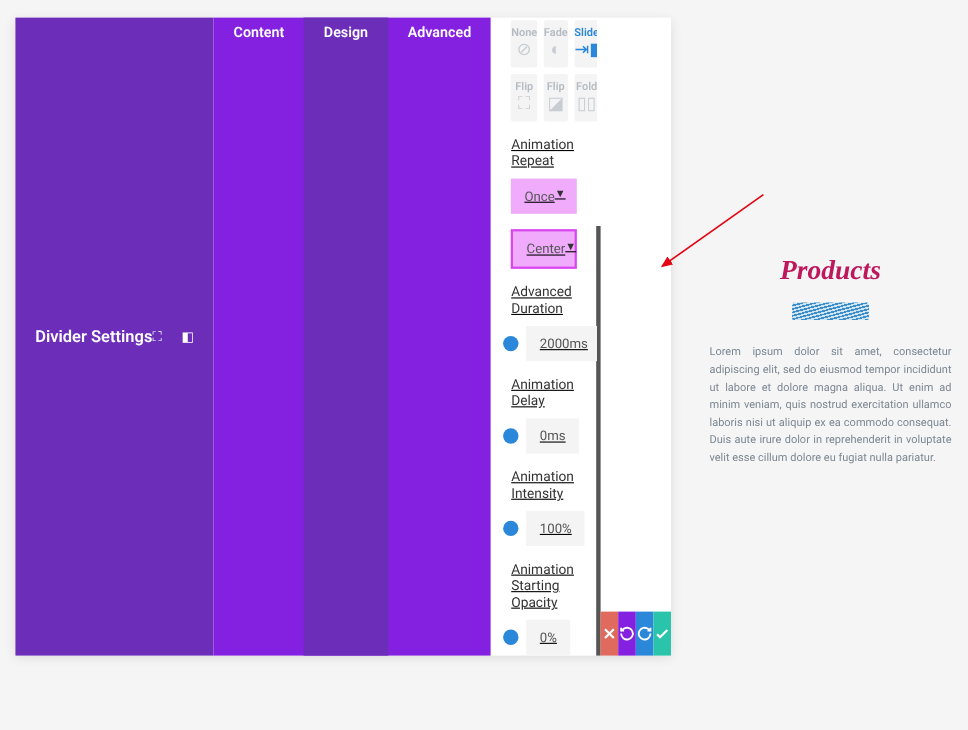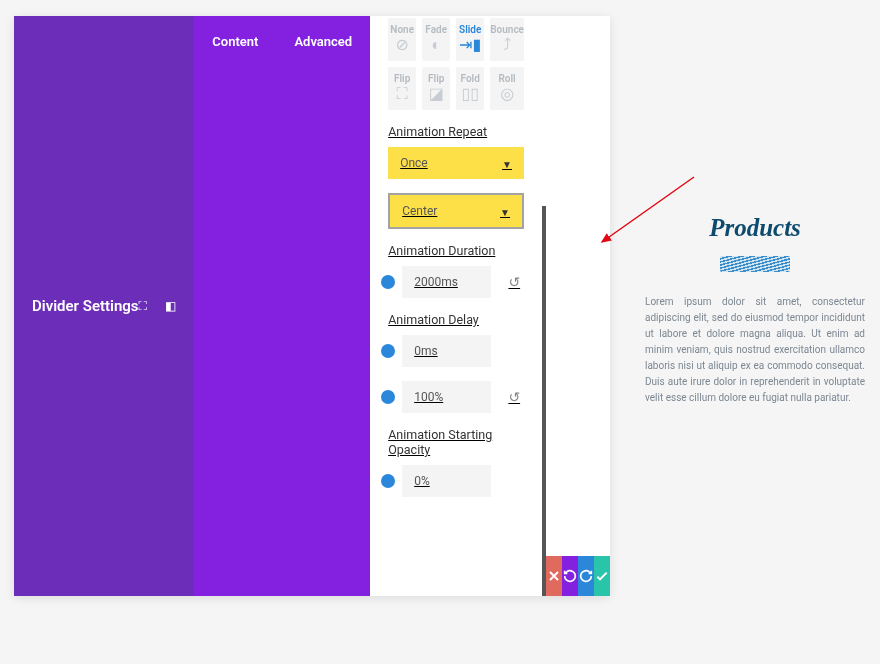--- a/index.html
+++ b/index.html
@@ -38,21 +38,21 @@
       display: flex;
       gap: 18px;
       align-items: center;
     }
     .panel-header-icons span { font-size: 12px; cursor: pointer; }
     .tabs {
       background: #8420e0;
       display: flex;
     }
     .tab {
-      padding: 18px 18px;
+      padding: 7px 18px;
       color: #fff;
       font-size: 13px;
       font-weight: 600;
       cursor: pointer;
     }
     .tab.active {
       background: #6c2eb9;
     }
     .panel-body {
       flex: 1;
@@ -92,36 +92,36 @@
       margin-top: 14px;
       text-decoration: underline;
     }
     .field-label {
       font-size: 12.5px;
       color: #333;
       margin-bottom: 8px;
     }
     .select {
       width: 100%;
-      background: #fde047;
+      background: #f0abfc;
       border: none;
       padding: 9px 12px;
       font-size: 12px;
       color: #555;
       display: flex;
       justify-content: space-between;
-      align-items: flex-end;
+      align-items: flex-start;
       cursor: pointer;
     }
     .select .caret {
       font-size: 10px;
       color: #333;
     }
     .select.highlighted {
-      border: 2px solid #a3a3a3;
+      border: 2px solid #d946ef;
     }
     .slider-row {
       display: flex;
       align-items: center;
       gap: 14px;
     }
     .slider-track {
       position: relative;
       flex: 1;
       height: 2px;
@@ -180,22 +180,23 @@
       left: 645px;
       top: 214px;
       width: 220px;
       text-align: center;
     }
     .preview-title {
       font-family: Georgia, "Times New Roman", serif;
       font-style: italic;
       font-weight: bold;
       font-size: 25px;
-      color: #0c4a6e;
+      color: #be185d;
       margin-bottom: 14px;
+      margin-top: 19px;
     }
     .preview-divider {
       width: 70px;
       height: 16px;
       margin: 0 auto 22px auto;
       background: repeating-linear-gradient(
         -15deg,
         #3b8ec9 0px, #3b8ec9 1.5px, #cfe4f1 1.5px, #cfe4f1 3px
       );
       border-radius: 2px;
@@ -222,20 +223,21 @@
   <div class="panel-header">
     <div class="panel-title">Divider Settings</div>
     <div class="panel-header-icons">
       <span>⛶</span>
       <span>◧</span>
     </div>
   </div>
 
   <div class="tabs">
     <div class="tab">Content</div>
+    <div class="tab active">Design</div>
     <div class="tab">Advanced</div>
   </div>
 
   <div class="panel-body">
 
     <div class="anim-grid">
       <div class="anim-card">
         <div class="label">None</div>
         <div class="icon">⊘</div>
       </div>
@@ -278,21 +280,21 @@
     </div>
 
     <div class="field">
       <div class="select highlighted">
         <span>Center</span>
         <span class="caret">▼</span>
       </div>
     </div>
 
     <div class="field">
-      <div class="field-label">Animation Duration</div>
+      <div class="field-label">Advanced Duration</div>
       <div class="slider-row">
         <div class="slider-track">
           <div class="slider-fill" style="width:100%"></div>
           <div class="slider-handle" style="left:100%"></div>
         </div>
         <div class="slider-value">2000ms</div>
         <div class="slider-reset">↺</div>
       </div>
     </div>
 
@@ -302,20 +304,21 @@
         <div class="slider-track">
           <div class="slider-fill" style="width:0%"></div>
           <div class="slider-handle" style="left:0%"></div>
         </div>
         <div class="slider-value">0ms</div>
         <div class="slider-reset" style="visibility:hidden">↺</div>
       </div>
     </div>
 
     <div class="field">
+      <div class="field-label">Animation Intensity</div>
       <div class="slider-row">
         <div class="slider-track">
           <div class="slider-fill" style="width:100%"></div>
           <div class="slider-handle" style="left:100%"></div>
         </div>
         <div class="slider-value">100%</div>
         <div class="slider-reset">↺</div>
       </div>
     </div>
 

